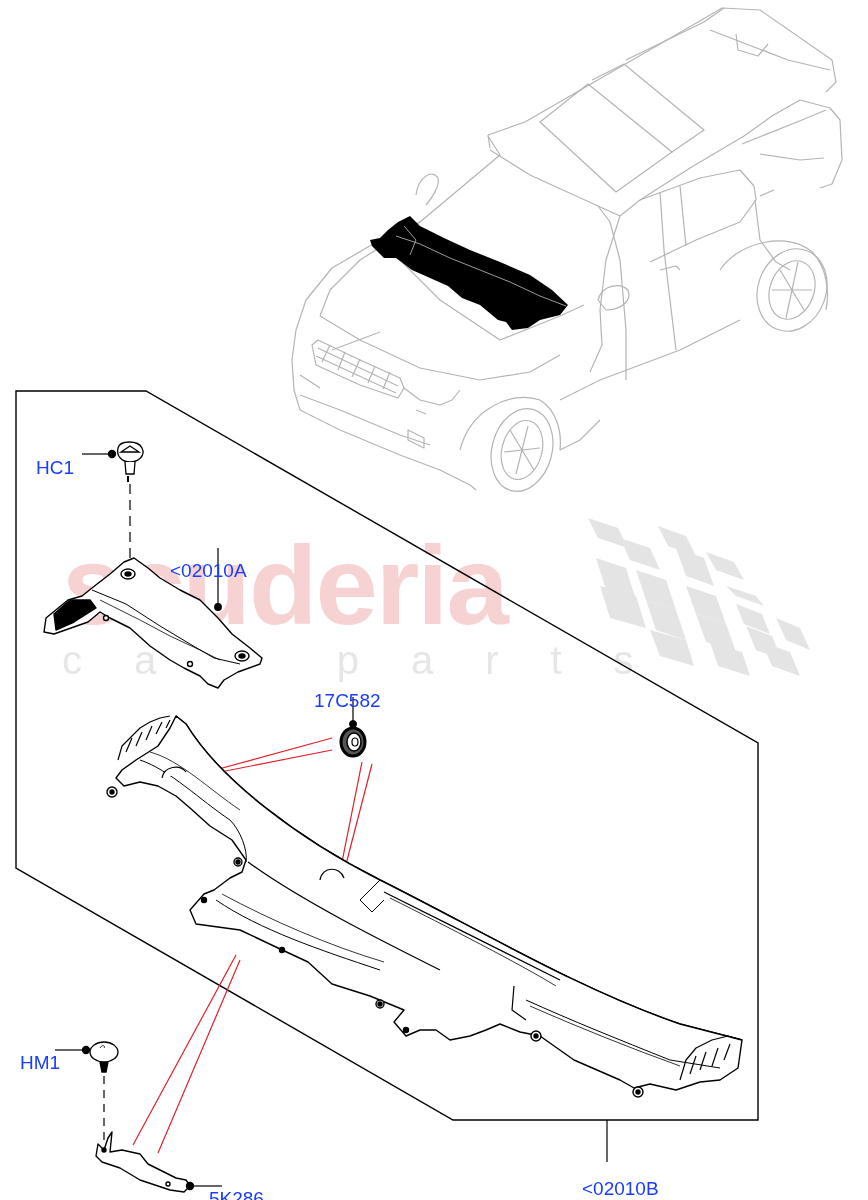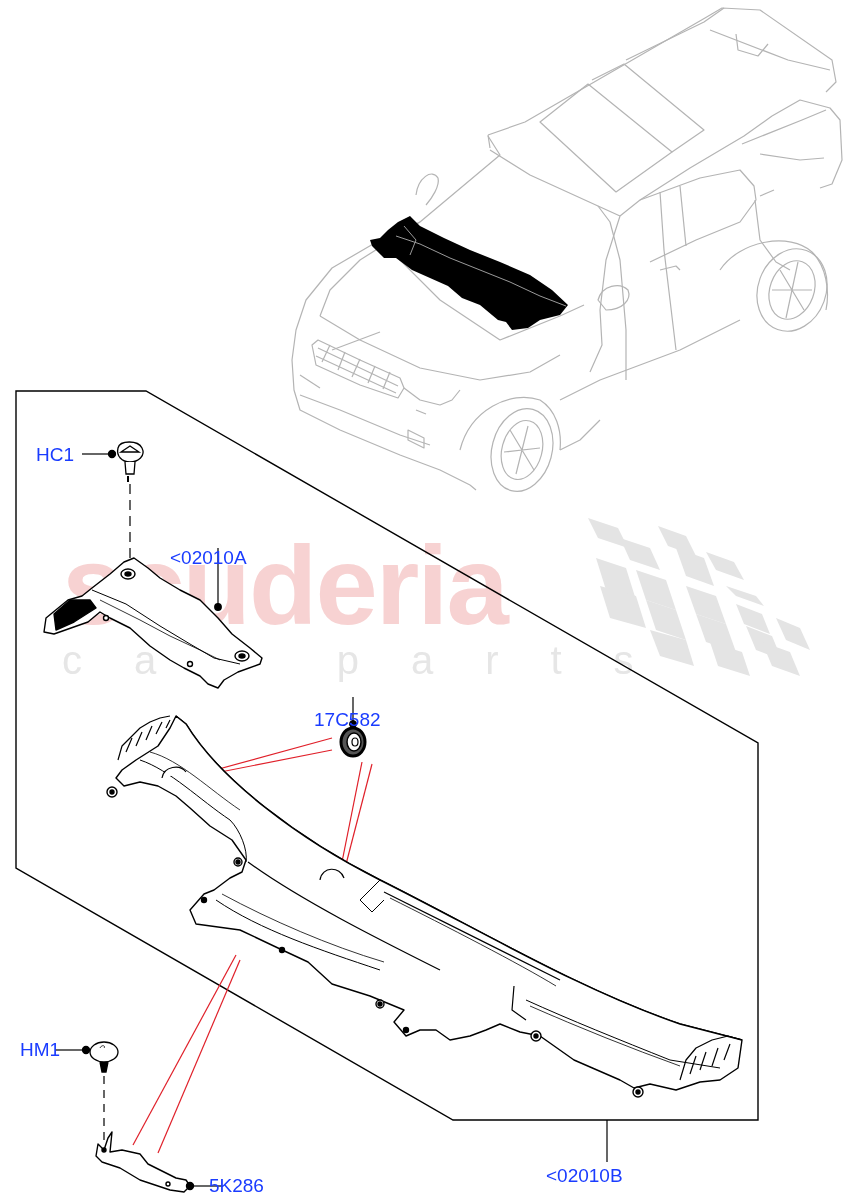--- a/index.html
+++ b/index.html
@@ -1,18 +1,18 @@
 <!DOCTYPE html>
 <html><head>
 <meta charset="utf-8">
 <style>
   html, body { margin: 0; padding: 0; background: #ffffff; }
   body { width: 868px; height: 1200px; position: relative; overflow: hidden; font-family: "Liberation Sans", sans-serif; }
   #diagram { position: absolute; left: 0; top: 0; width: 868px; height: 1200px; }
-  .callout { position: absolute; font-family: "Liberation Sans", sans-serif; font-size: 19px; color: #1a3cff; white-space: nowrap; line-height: 1; }
+  .callout { position: absolute; font-family: "Liberation Sans", sans-serif; font-size: 19px; color: #1a3cff; white-space: nowrap; line-height: 1; margin-top: 13px; }
   .wm-main { position: absolute; left: 62px; top: 530px; font-family: "Liberation Sans", sans-serif; font-weight: bold; font-size: 112px; color: #f7d2d2; letter-spacing: -2px; line-height: 1; }
   .wm-sub { position: absolute; left: 62px; top: 640px; font-family: "Liberation Sans", sans-serif; font-size: 40px; color: #e6e6e6; letter-spacing: 52px; line-height: 1; }
 </style>
 </head>
 <body>
 
 <div id="diagram">
 
   <div class="wm-main">scuderia</div>
   <div class="wm-sub">car parts</div>
@@ -216,18 +216,18 @@
     </g>
 
     <g stroke="#e0202a" stroke-width="1.2" fill="none">
       <line x1="236" y1="955" x2="133" y2="1145"></line>
       <line x1="240" y1="960" x2="158" y2="1153"></line>
     </g>
   </svg>
 
   <div class="callout" style="left:36px;top:445px">HC1</div>
   <div class="callout" style="left:170px;top:548px">&lt;02010A</div>
-  <div class="callout" style="left:314px;top:710px">17C582</div>
+  <div class="callout" style="left:314px;top:678px">17C582</div>
   <div class="callout" style="left:20px;top:1040px">HM1</div>
   <div class="callout" style="left:209px;top:1176px">5K286</div>
-  <div class="callout" style="left:546px;top:1166px">&lt;02010B</div>
+  <div class="callout" style="left:582px;top:1166px">&lt;02010B</div>
 
 </div>
 
 </body></html>

